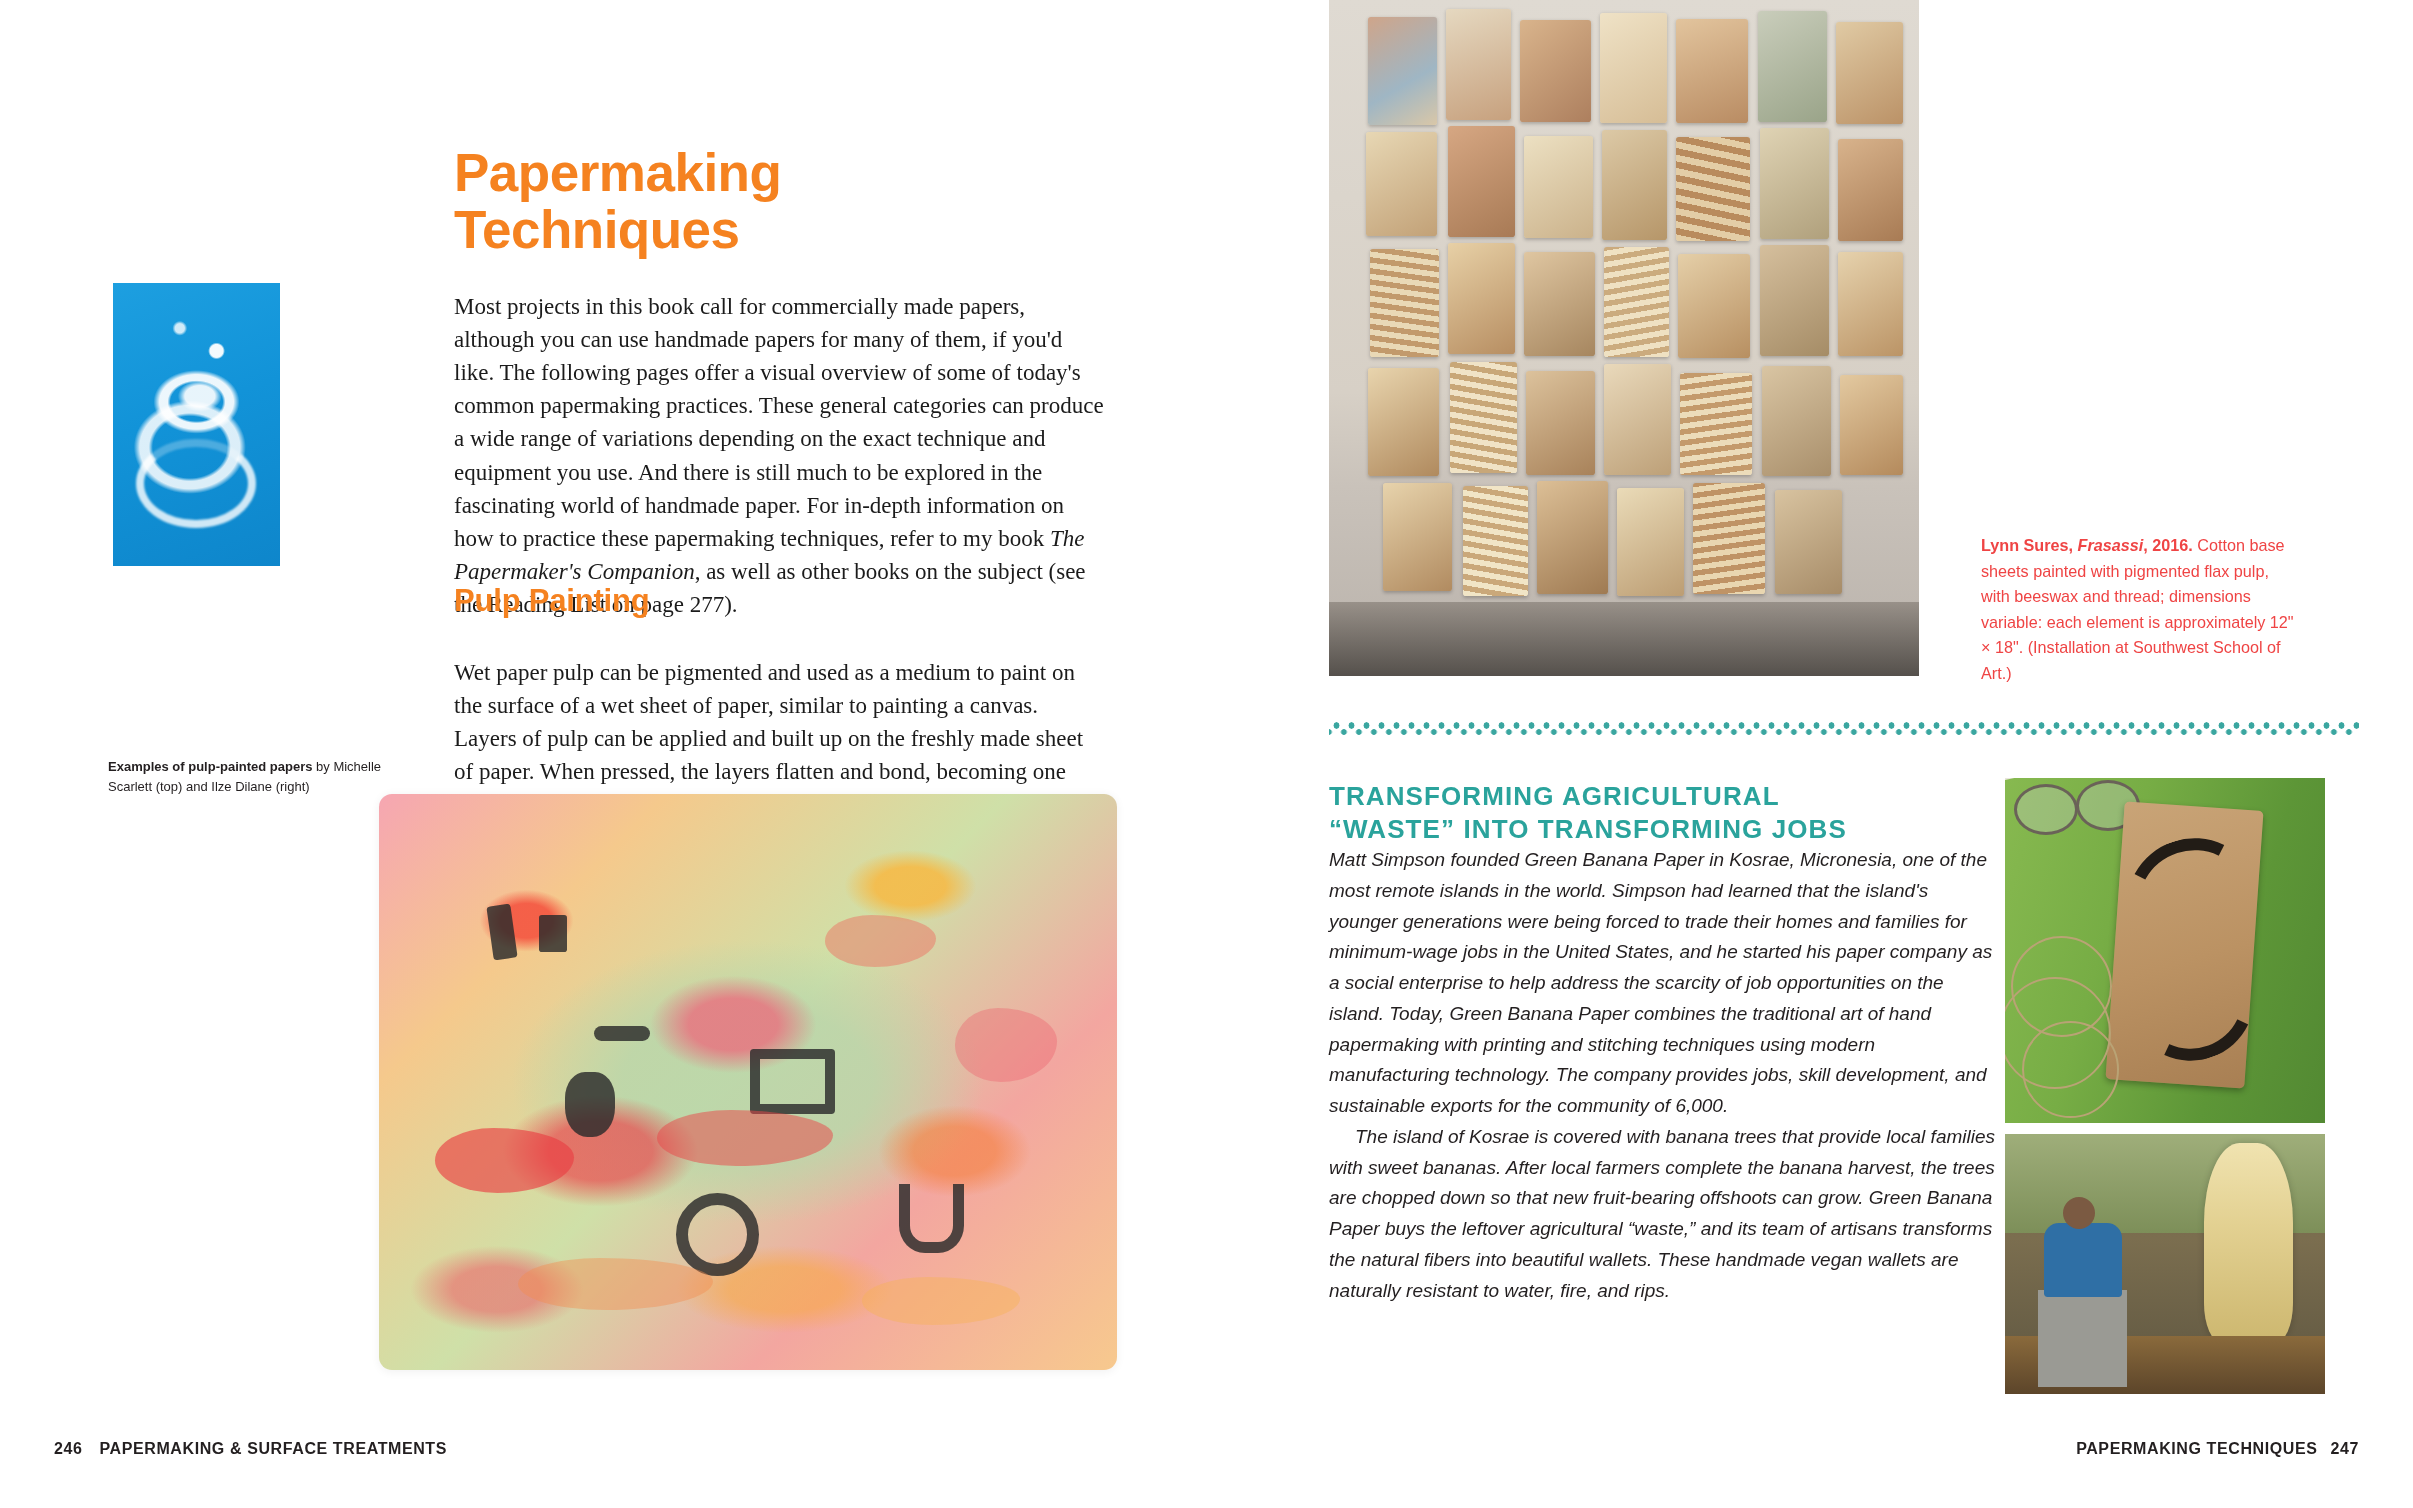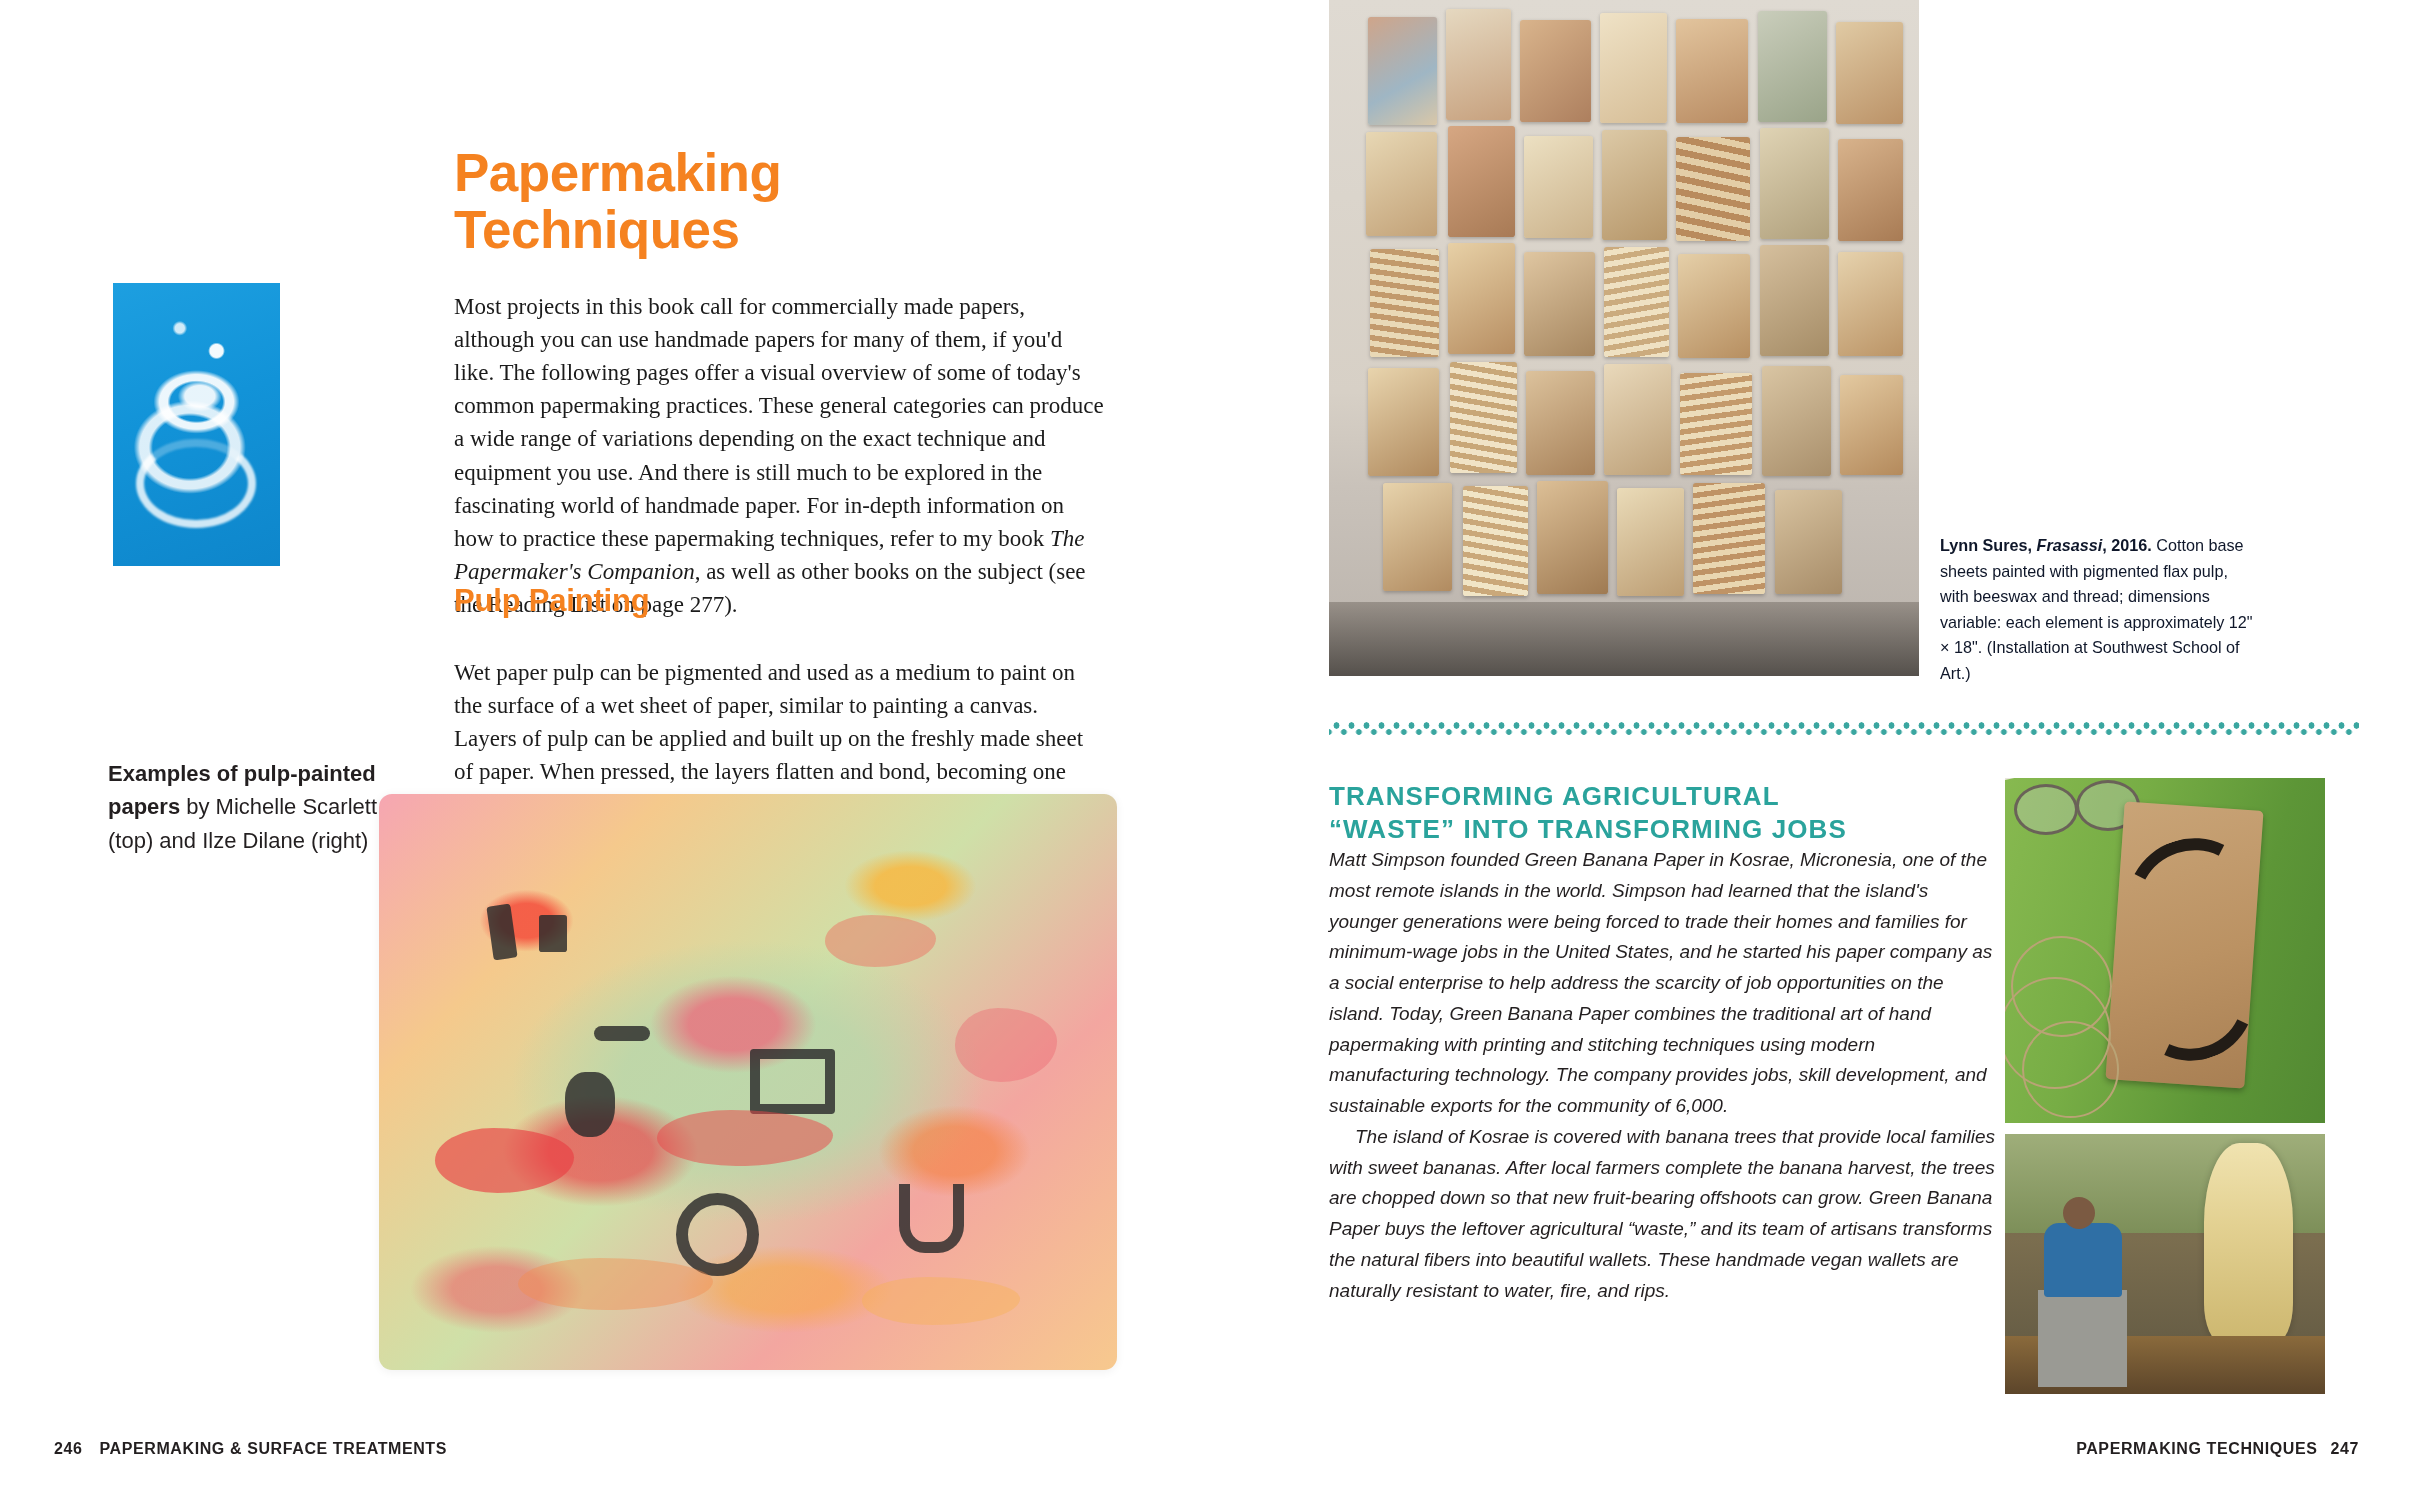--- a/index.html
+++ b/index.html
@@ -46,21 +46,21 @@
     border: 8.4px solid rgba(255,255,255,0.8);
     border-top-color: rgba(255,255,255,0.25);
     filter: blur(0.9px);
   }
   .caption-left {
     position: absolute;
     left: 108px;
     top: 757px;
     width: 278px;
     font-family: "Liberation Sans", sans-serif;
-    font-size: 22px;
+    font-size: 13px;
     line-height: 1.52;
     color: #231f20;
   }
   .caption-left b { font-weight: 700; }
 
   .title {
     position: absolute;
     left: 454px;
     top: 144px;
     width: 650px;
@@ -166,27 +166,27 @@
   }
   .photo-frasassi .floor {
     position: absolute;
     left: 0; right: 0; bottom: 0;
     height: 74px;
     background: linear-gradient(180deg, rgba(120,112,104,0.55), rgba(60,56,52,0.8));
   }
 
   .caption-frasassi {
     position: absolute;
-    left: 1940px;
+    left: 1981px;
     top: 533px;
     width: 316px;
     font-family: "Liberation Sans", sans-serif;
     font-size: 16.2px;
     line-height: 1.58;
-    color: #0f172a;
+    color: #ef4444;
   }
   .caption-frasassi b { font-weight: 700; }
   .caption-frasassi i { font-style: italic; font-weight: 700; }
 
   .dotted-rule {
     position: absolute;
     left: 1329px;
     top: 722px;
     width: 1030px;
     height: 13px;

